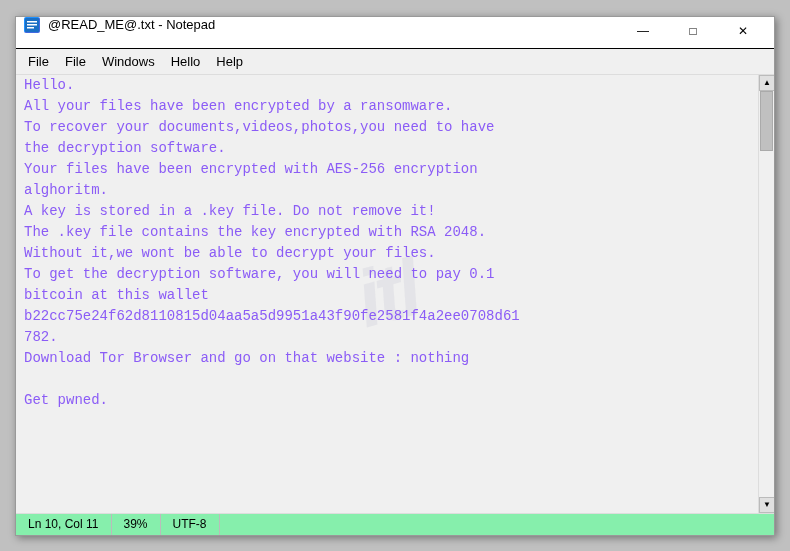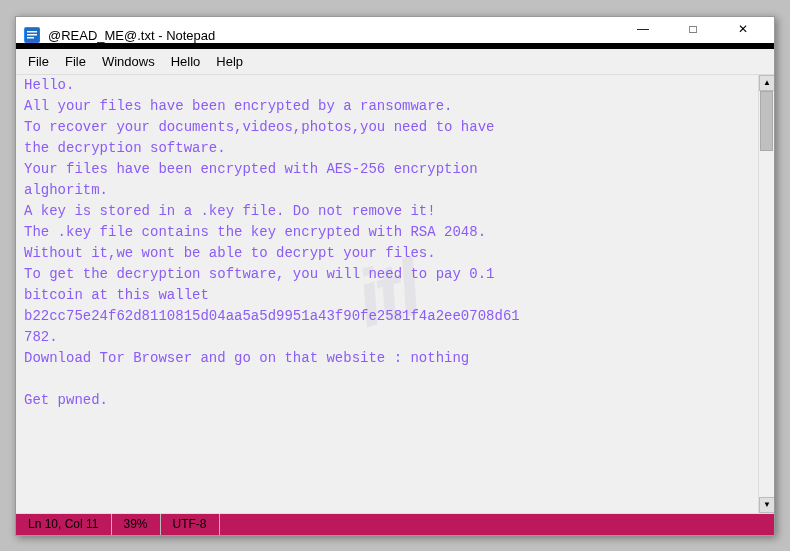--- a/index.html
+++ b/index.html
@@ -26,23 +26,23 @@
       border: 1px solid #999;
       box-shadow: 2px 2px 8px rgba(0,0,0,0.4);
       display: flex;
       flex-direction: column;
     }
 
     .title-bar {
       background: #ffffff;
       height: 32px;
       display: flex;
-      align-items: flex-end;
+      align-items: flex-start;
       padding: 0 8px;
-      border-bottom: 6px solid #000000;
+      border-bottom: 1px solid #000000;
       user-select: none;
     }
 
     .title-bar-icon {
       width: 16px;
       height: 16px;
       margin-right: 8px;
       background: linear-gradient(135deg, #1e90ff 0%, #1e90ff 50%, #4169e1 50%);
       border-radius: 2px;
       display: flex;
@@ -150,21 +150,21 @@
       top: 0;
       left: 1px;
       right: 1px;
       height: 60px;
       background: #c0c0c0;
       border: 1px solid #aaa;
     }
 
     .status-bar {
       height: 22px;
-      background: #be185d;
+      background: #86efac;
       border-top: 1px solid #ddd;
       display: flex;
       align-items: center;
       padding: 0;
       font-size: 12px;
       color: #000;
     }
 
     .status-section {
       padding: 0 12px;

